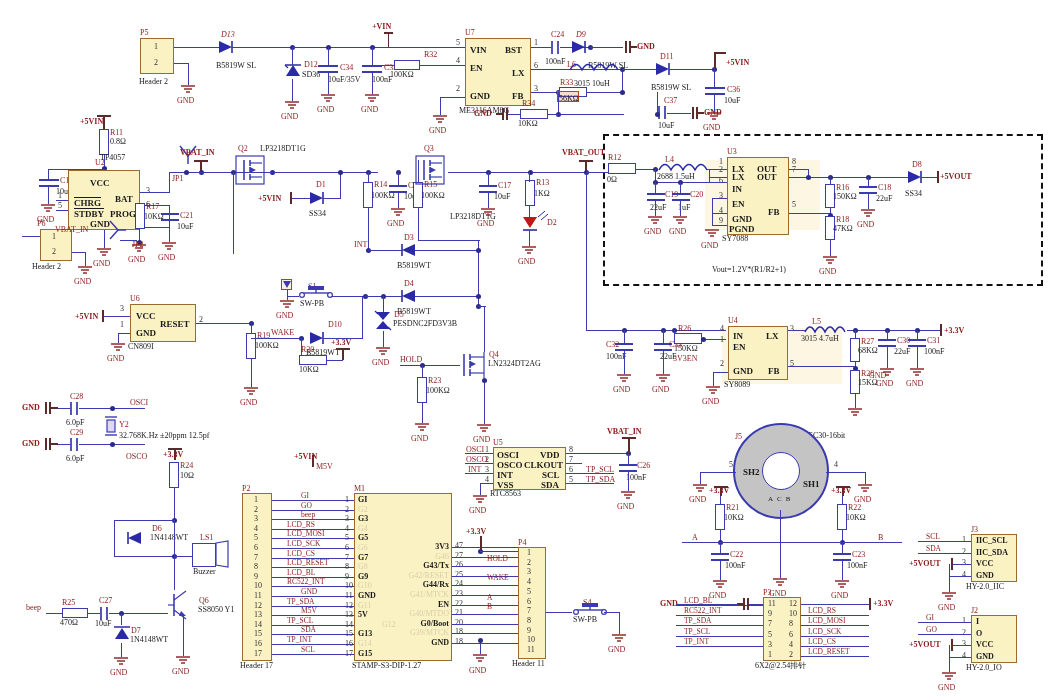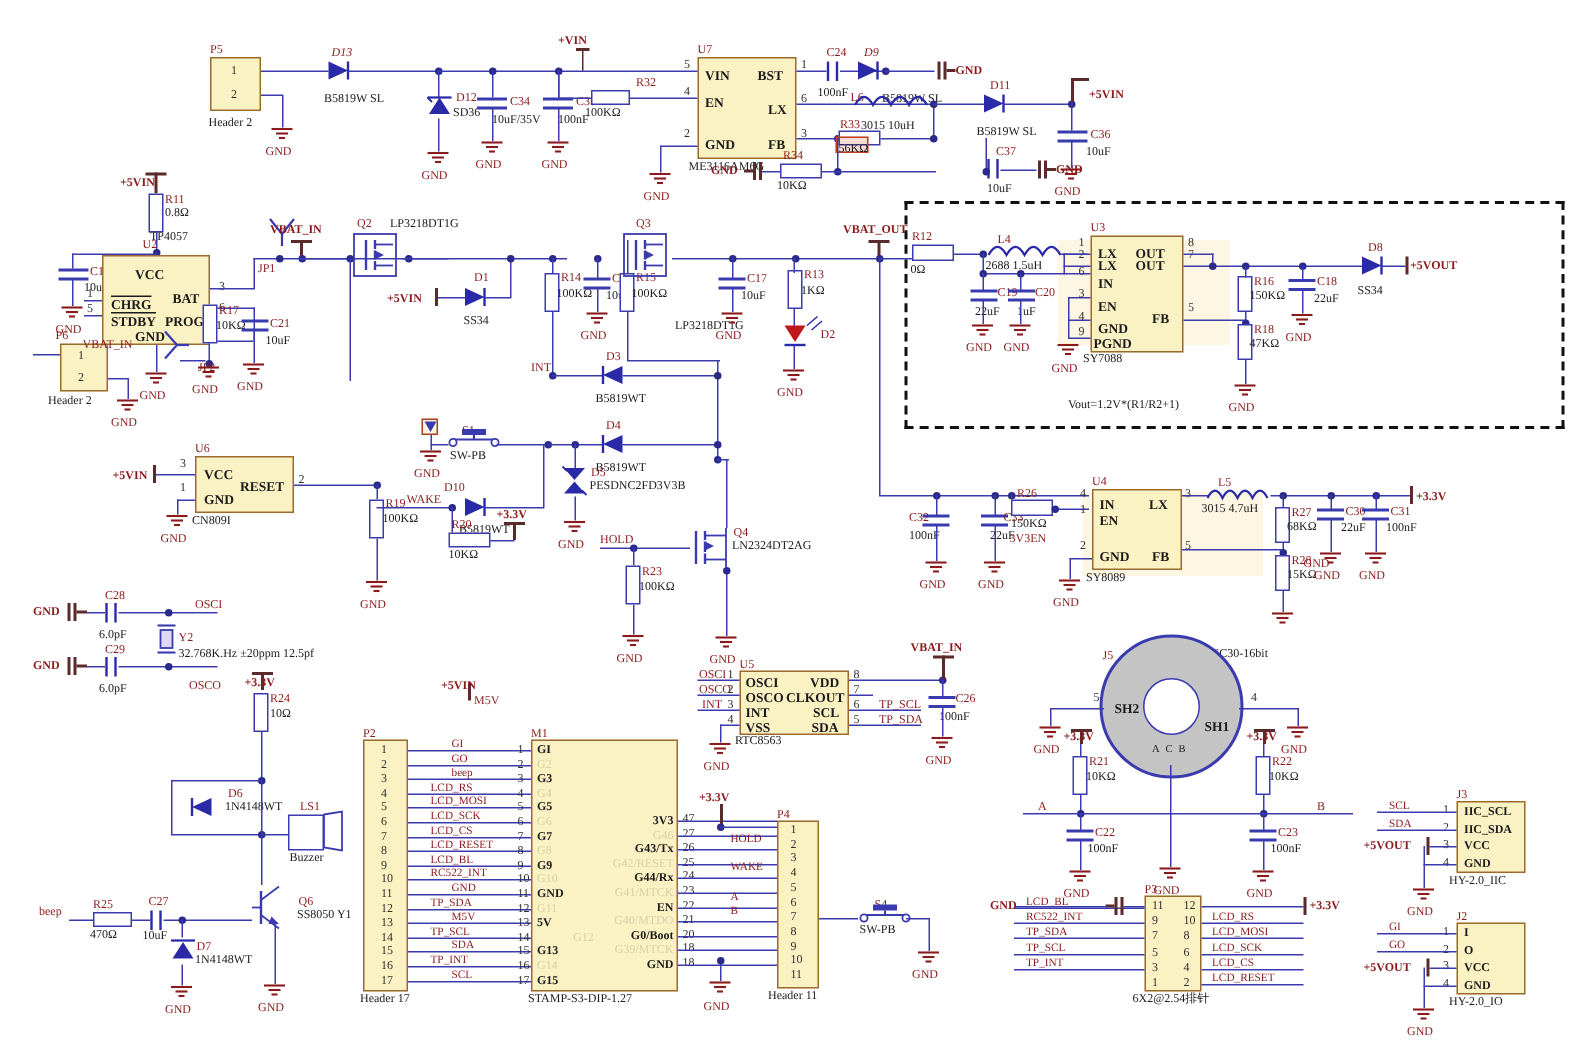--- a/index.html
+++ b/index.html
@@ -658,21 +658,21 @@
 
 <div class="netlbl" style="left:271px;top:328px;">WAKE</div>
 <div class="wire wh" style="left:251px;top:338px;width:50px;"></div>
 <div class="jn" style="left:299px;top:336px;"></div>
 <div class="dio" style="left:310px;top:331px;">
   <svg width="20" height="14">
         <polygon points="0,1 0,13 13,7" fill="#2a2aa8"></polygon>
         <line x1="13" y1="1" x2="13" y2="13" stroke="#2a2aa8" stroke-width="1.6"></line>
       </svg>
 </div>
-<div class="refdes" style="left:296px;top:320px;">D10</div>
+<div class="refdes" style="left:328px;top:320px;">D10</div>
 <div class="lbl t8 blk" style="left:306px;top:349px;">B5819WT</div>
 <div class="wire wh" style="left:323px;top:338px;width:40px;"></div>
 <div class="wire wv" style="left:362px;top:296px;height:42px;"></div>
 
 <div class="wire wv" style="left:301px;top:338px;height:22px;"></div>
 <div class="res" style="left:299px;top:355px;width:28px;height:10px;"></div>
 <div class="refdes" style="left:301px;top:345px;">R20</div>
 <div class="lbl t8 blk" style="left:299px;top:366px;">10KΩ</div>
 <div class="wire wh" style="left:327px;top:360px;width:16px;"></div>
 <div class="wire wv" style="left:342px;top:350px;height:10px;"></div>

